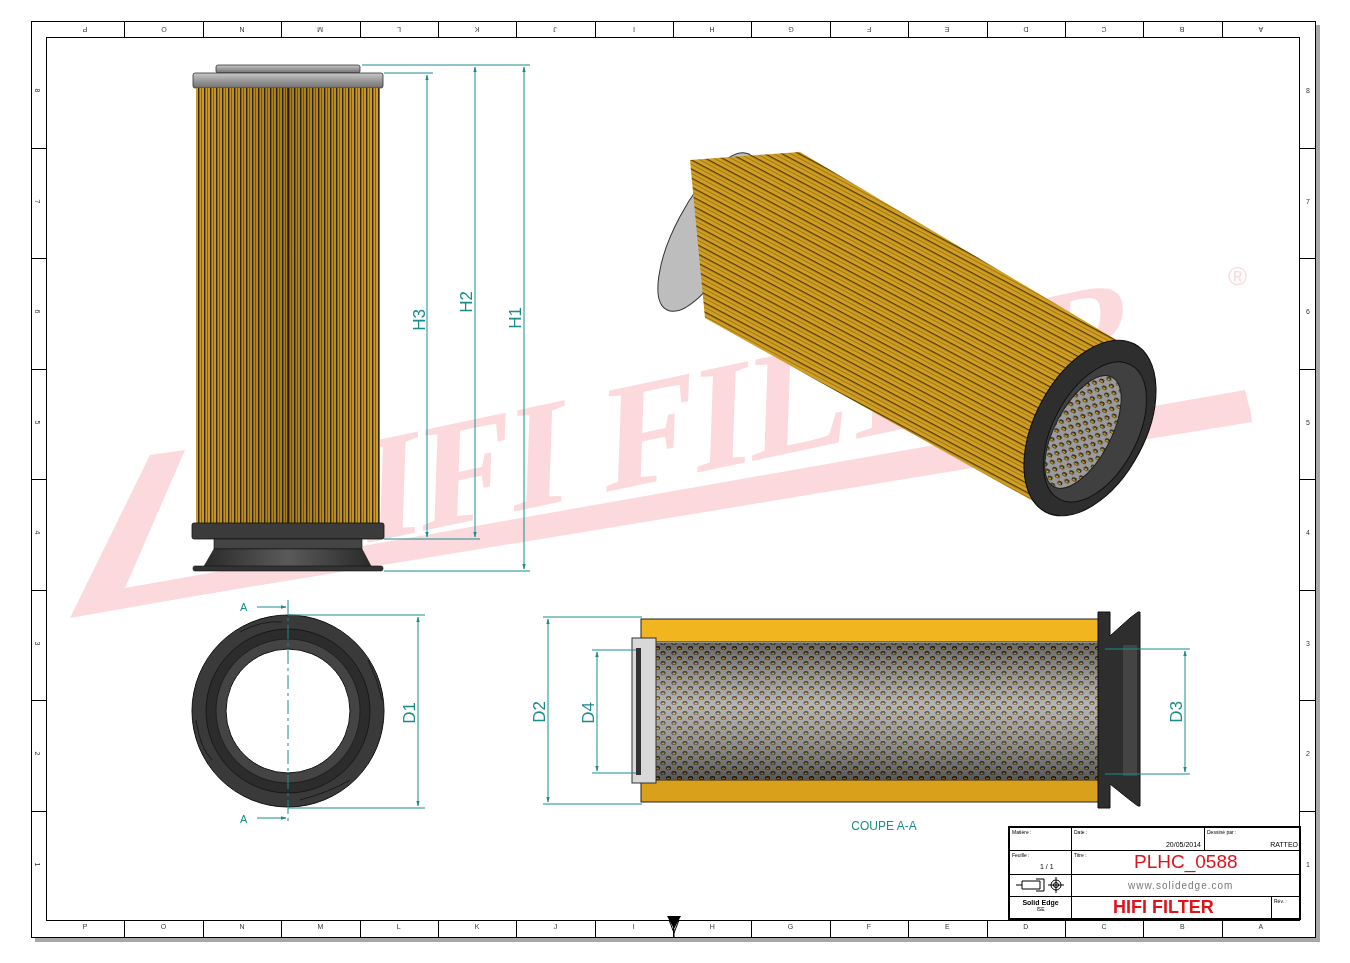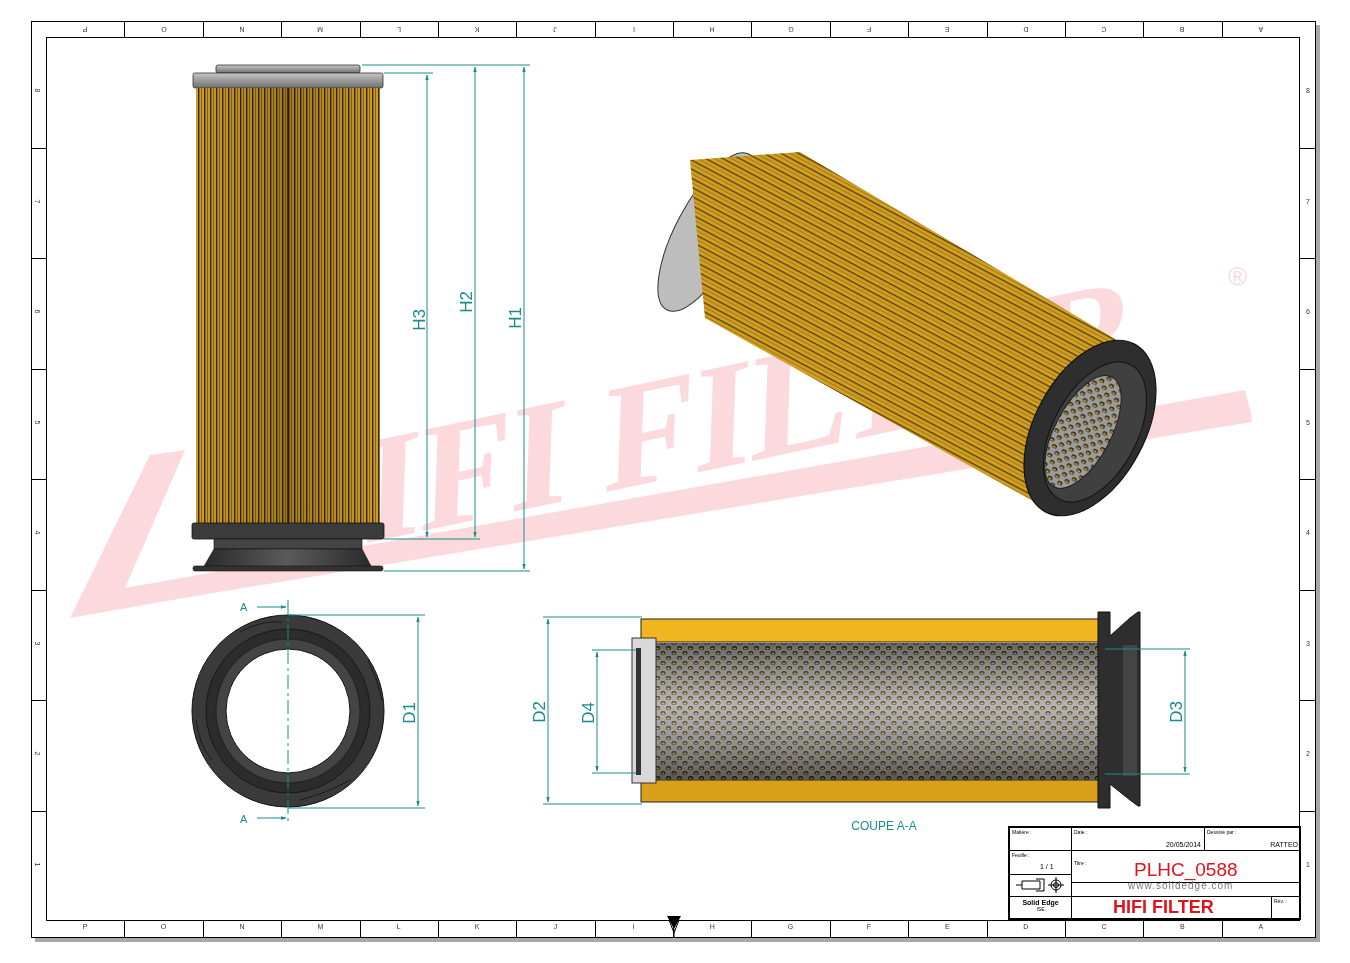--- a/index.html
+++ b/index.html
@@ -274,21 +274,21 @@
     <span class="tb-val" style="right:3px;top:13px;">20/05/2014</span>
   </div>
   <div class="tb-cell" style="left:195px;top:0;width:96px;height:23px;border-right:none;">
     <span class="tb-lbl">Dessiné par :</span>
     <span class="tb-val" style="right:3px;top:13px;">RATTEO</span>
   </div>
   <div class="tb-cell" style="left:0;top:23px;width:62px;height:24px;">
     <span class="tb-lbl">Feuille :</span>
     <span class="tb-val" style="left:30px;top:12px;">1 / 1</span>
   </div>
-  <div class="tb-cell" style="left:62px;top:31px;width:229px;height:24px;border-right:none;text-decoration:underline;">
+  <div class="tb-cell" style="left:62px;top:23px;width:229px;height:24px;border-right:none;text-decoration:underline;">
     <span class="tb-lbl">Titre :</span>
     <span class="tb-val title-red" style="left:62px;top:0px;font-size:19px;">PLHC_0588</span>
   </div>
   <div class="tb-cell" style="left:0;top:47px;width:62px;height:22px;">
     <svg width="60" height="20">
       <path d="M6,10 L12,10 M12,6 L30,6 L30,14 L12,14 Z M26,4 L34,4 L34,16 L26,16" fill="none" stroke="#000" stroke-width="1"></path>
       <circle cx="46" cy="10" r="5" fill="none" stroke="#000"></circle>
       <circle cx="46" cy="10" r="2.5" fill="none" stroke="#000"></circle>
       <path d="M46,2 L46,18 M38,10 L54,10" stroke="#000"></path>
     </svg>

